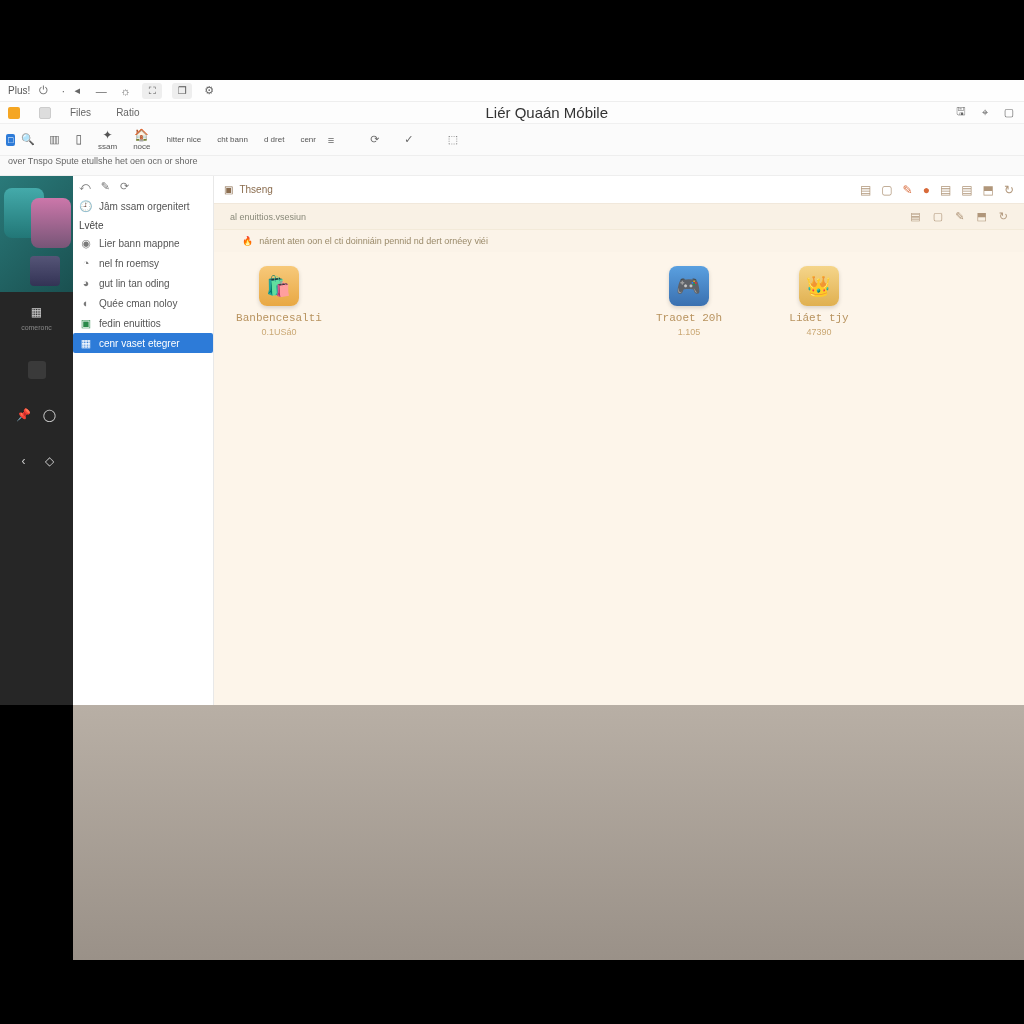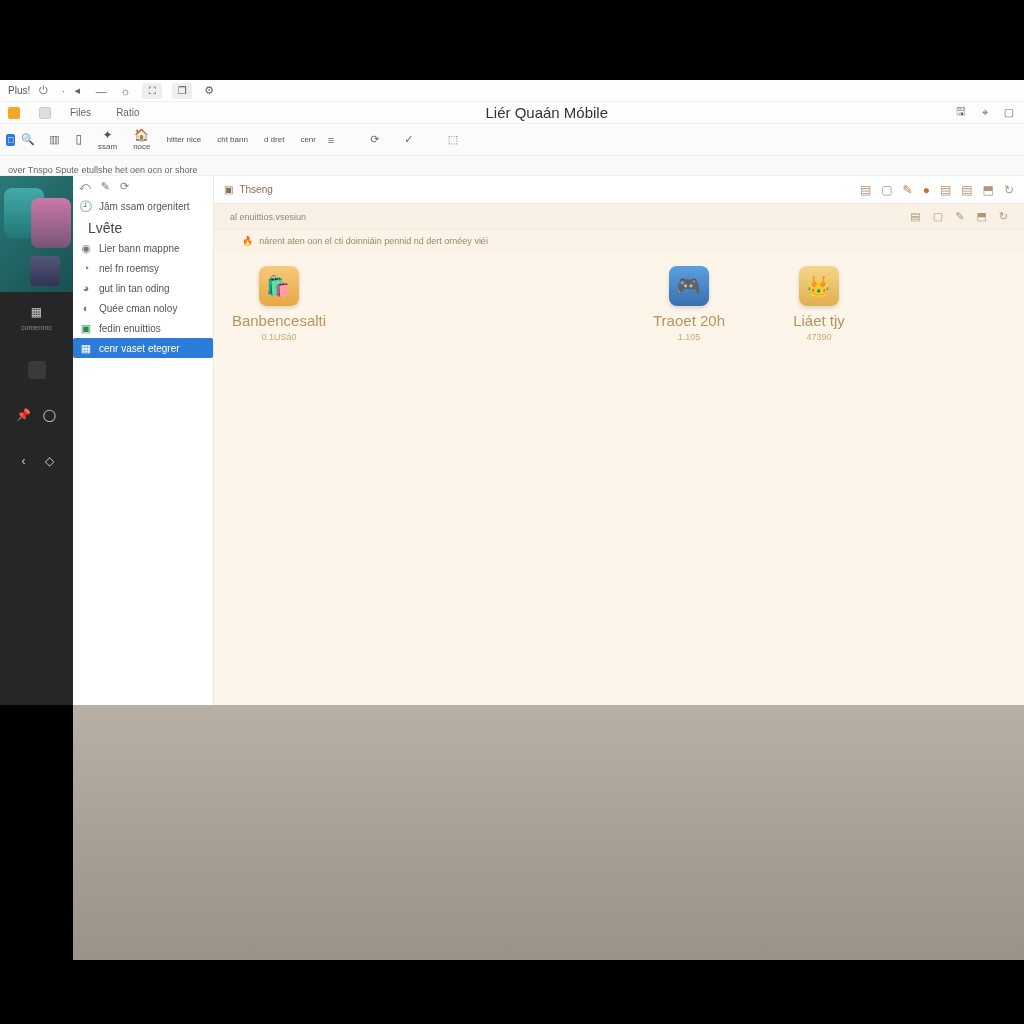--- a/index.html
+++ b/index.html
@@ -24,21 +24,21 @@
 .sq-orange { background: #f5a623; }
 .sq-grey { background: #ddd; border: 1px solid #ccc; }
 
 
 .row3 { height: 32px; background: #fbfbfb; display: flex; align-items: center; font-size: 10px; color: #555; padding: 0 6px; border-bottom: 1px solid #eee; }
 .row3 .grp { display: flex; flex-direction: column; align-items: center; margin: 0 8px; font-size: 8px; line-height: 1; gap: 2px; }
 .row3 .grp .gi { font-size: 12px; color: #555; }
 .row3 .rmsg { flex: 1; text-align: center; font-size: 9px; color: #888; }
 
 
-.row4 { height: 20px; background: #fafafa; display: flex; align-items: flex-end; font-size: 9px; color: #666; padding: 0 8px; border-bottom: 1px solid #eee; }
+.row4 { height: 20px; background: #fafafa; display: flex; align-items: flex-start; font-size: 9px; color: #666; padding: 0 8px; border-bottom: 1px solid #eee; }
 
 
 .body { flex: 1; display: flex; overflow: hidden; }
 
 
 .darkbar { width: 73px; background: #262626; display: flex; flex-direction: column; align-items: center; padding-top: 0; color: #aaa; position: relative; }
 .darkbar .banner { width: 73px; height: 116px; background: linear-gradient(135deg,#2a7a7a,#1a5050); position: relative; overflow: hidden; }
 .banner .char { position: absolute; width: 40px; height: 50px; border-radius: 8px; }
 .banner .c1 { left: 4px; top: 12px; background: linear-gradient(#4aa,#277); }
 .banner .c2 { right: 2px; top: 22px; background: linear-gradient(#c7a,#757); }
@@ -48,40 +48,40 @@
 .darkbar .dlbl { font-size: 7px; color: #888; margin-top: 2px; text-align: center; }
 .darkbar .dsq { width: 18px; height: 18px; background: #3a3a3a; border-radius: 3px; margin-top: 30px; }
 
 
 .navbar { width: 141px; background: #fff; border-right: 1px solid #e8e8e8; display: flex; flex-direction: column; font-size: 10px; }
 .navbar .toprow { height: 20px; display: flex; align-items: center; gap: 10px; padding: 0 6px; color: #777; font-size: 11px; }
 .navbar .secitem { display: flex; align-items: center; gap: 6px; padding: 3px 6px; color: #555; cursor: default; }
 .navbar .secitem.selected { background: #2d7bd8; color: #fff; border-radius: 2px; }
 .navbar .secicon { width: 14px; height: 14px; display: inline-flex; align-items: center; justify-content: center; font-size: 11px; color: #7a7a7a; }
 .navbar .secitem.selected .secicon { color: #fff; }
-.navbar .sectitle { font-size: 14px; color: #444; padding: 4px 6px 2px; margin-left: 9px; }
+.navbar .sectitle { font-size: 10px; color: #444; padding: 4px 6px 2px; }
 
 
 .content { flex: 1; display: flex; flex-direction: column; background: #fdf5ea; }
 .content .chead { height: 28px; background: #fff; border-bottom: 1px solid #f1e8db; display: flex; align-items: center; padding: 0 10px; font-size: 10px; color: #8b6d4f; }
 .content .chead .chl { display: flex; align-items: center; gap: 6px; }
 .chead .chr { margin-left: auto; display: flex; gap: 10px; color: #b0967a; font-size: 12px; }
 .content .cnote { padding: 6px 16px; font-size: 9px; color: #8a8a7a; background: #f9f1e5; border-bottom: 1px solid #f3ead9; display:flex; align-items:center; gap:6px;}
 .content .cnote2 { padding: 6px 28px; font-size: 9px; color: #9a8a6a; background: #fbf3e8; display:flex; align-items:center; gap:6px;}
 .content .grid { flex: 1; padding: 14px 20px; display: flex; gap: 60px; align-items: flex-start; }
 .app { display: flex; flex-direction: column; align-items: center; width: 90px; text-align: center; }
 .app .aicon { width: 40px; height: 40px; border-radius: 8px; margin-bottom: 6px; display: flex; align-items: center; justify-content: center; font-size: 20px; position: relative; }
 .app .aicon.shadow { box-shadow: 0 2px 4px rgba(0,0,0,0.15); }
 .a-orange { background: linear-gradient(#f7c97a,#e8a843); }
 .a-blue { background: linear-gradient(#5aa0e0,#3a70b0); }
 .a-gold { background: linear-gradient(#f5d58a,#e0b050); }
 .a-face { background: linear-gradient(#f5e0b8,#e8c890); }
 .a-face::after { content:""; position:absolute; width:28px; height:28px; top:4px; left:6px; background: radial-gradient(circle at 40% 35%, #4a3020 0 7%, transparent 8%), radial-gradient(circle at 60% 35%, #4a3020 0 7%, transparent 8%), radial-gradient(circle at 50% 55%, #d08060 0 10%, transparent 11%); border-radius:50%; background-color:#f0d5b0; }
 .a-badge { position:absolute; bottom:-6px; width:44px; height:14px; background:linear-gradient(#e09030,#c07020); border-radius:3px; font-size:7px; color:#fff; display:flex; align-items:center; justify-content:center; }
-.app .aname { font-size: 15px; color: #b8935f; line-height: 1.2; }
+.app .aname { font-size: 11px; color: #b8935f; line-height: 1.2; font-family: Liberation Mono, monospace; }
 .app .aver { font-size: 9px; color: #caa874; margin-top: 2px; }
 .spacer-wide { flex:1; }
 
 
 .below { position: absolute; top: 705px; left: 73px; width: 951px; height: 255px; background: linear-gradient(#b8afa5,#9a9188); }
 .blackbar { position:absolute; top:960px; left:0; width:1024px; height:64px; background:#000; }
 
 
 .blue-sq { background:#2d7bd8; color:#fff; border-radius:2px; padding:1px 2px; font-size:9px; }
 </style>

